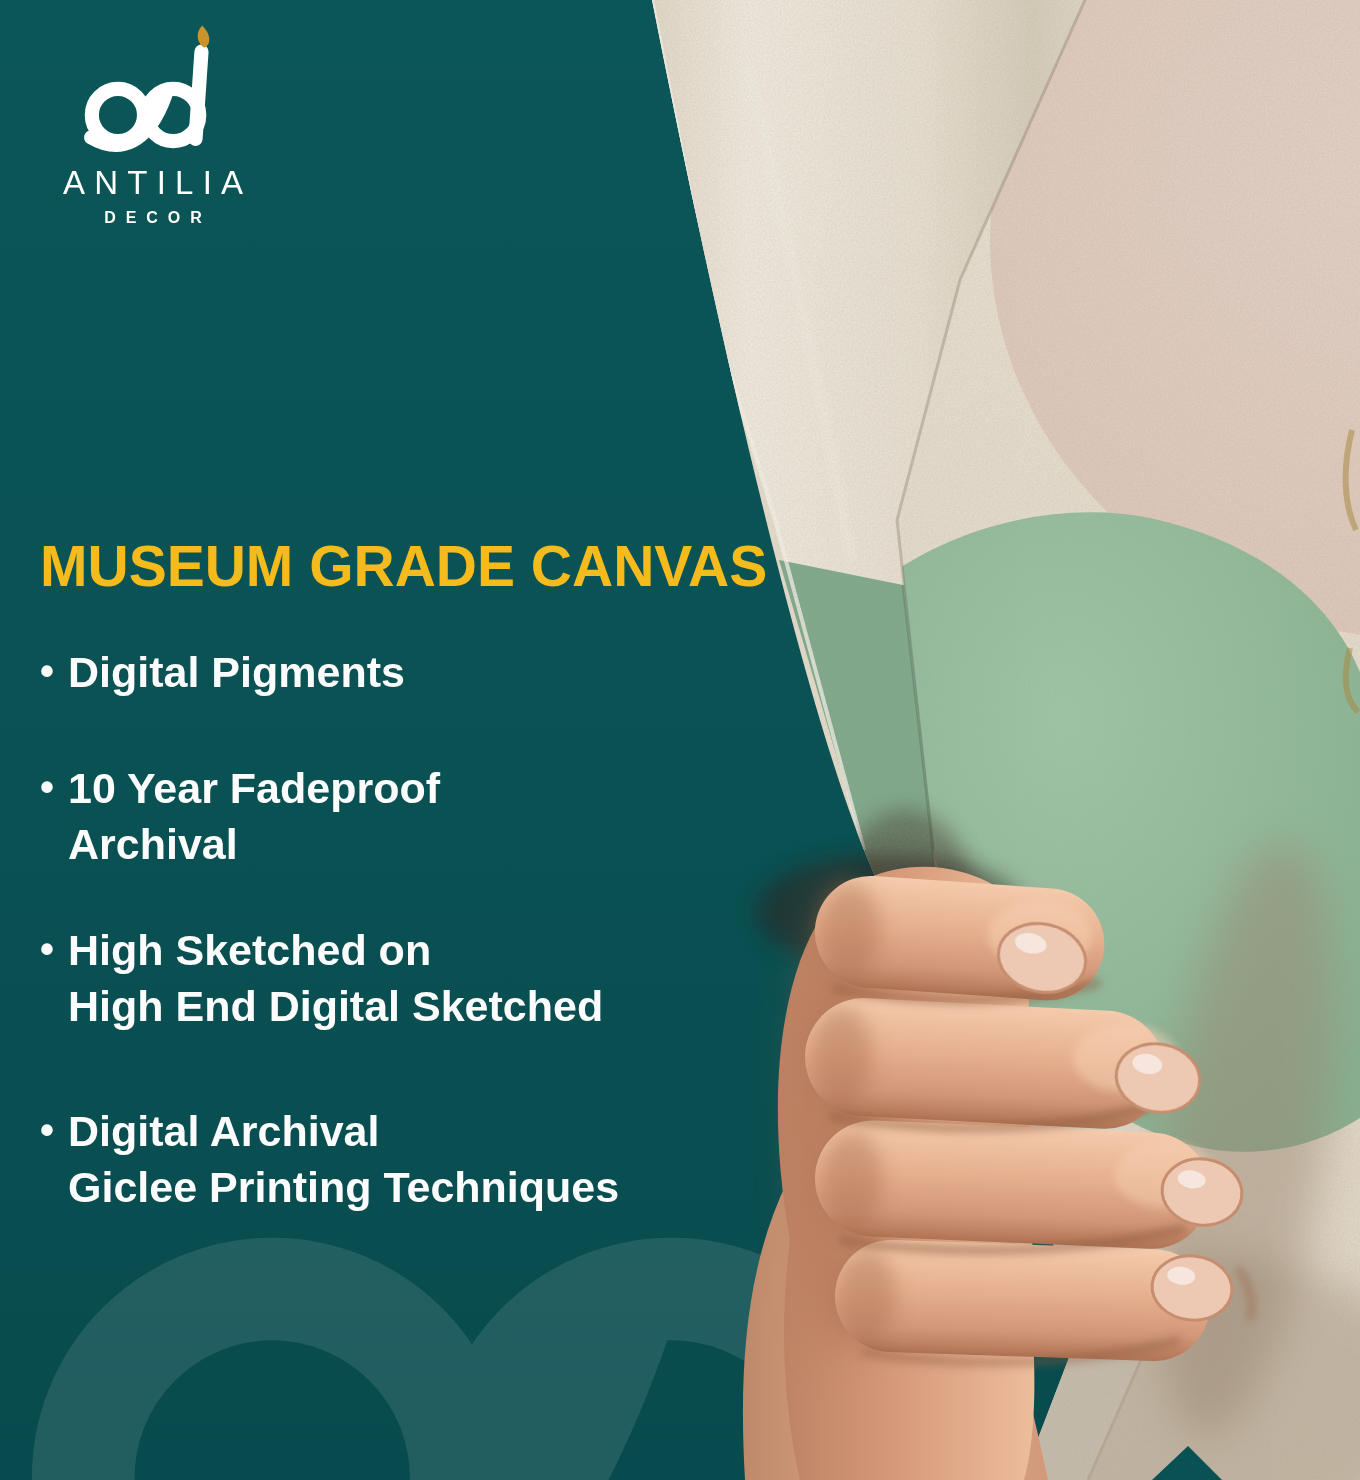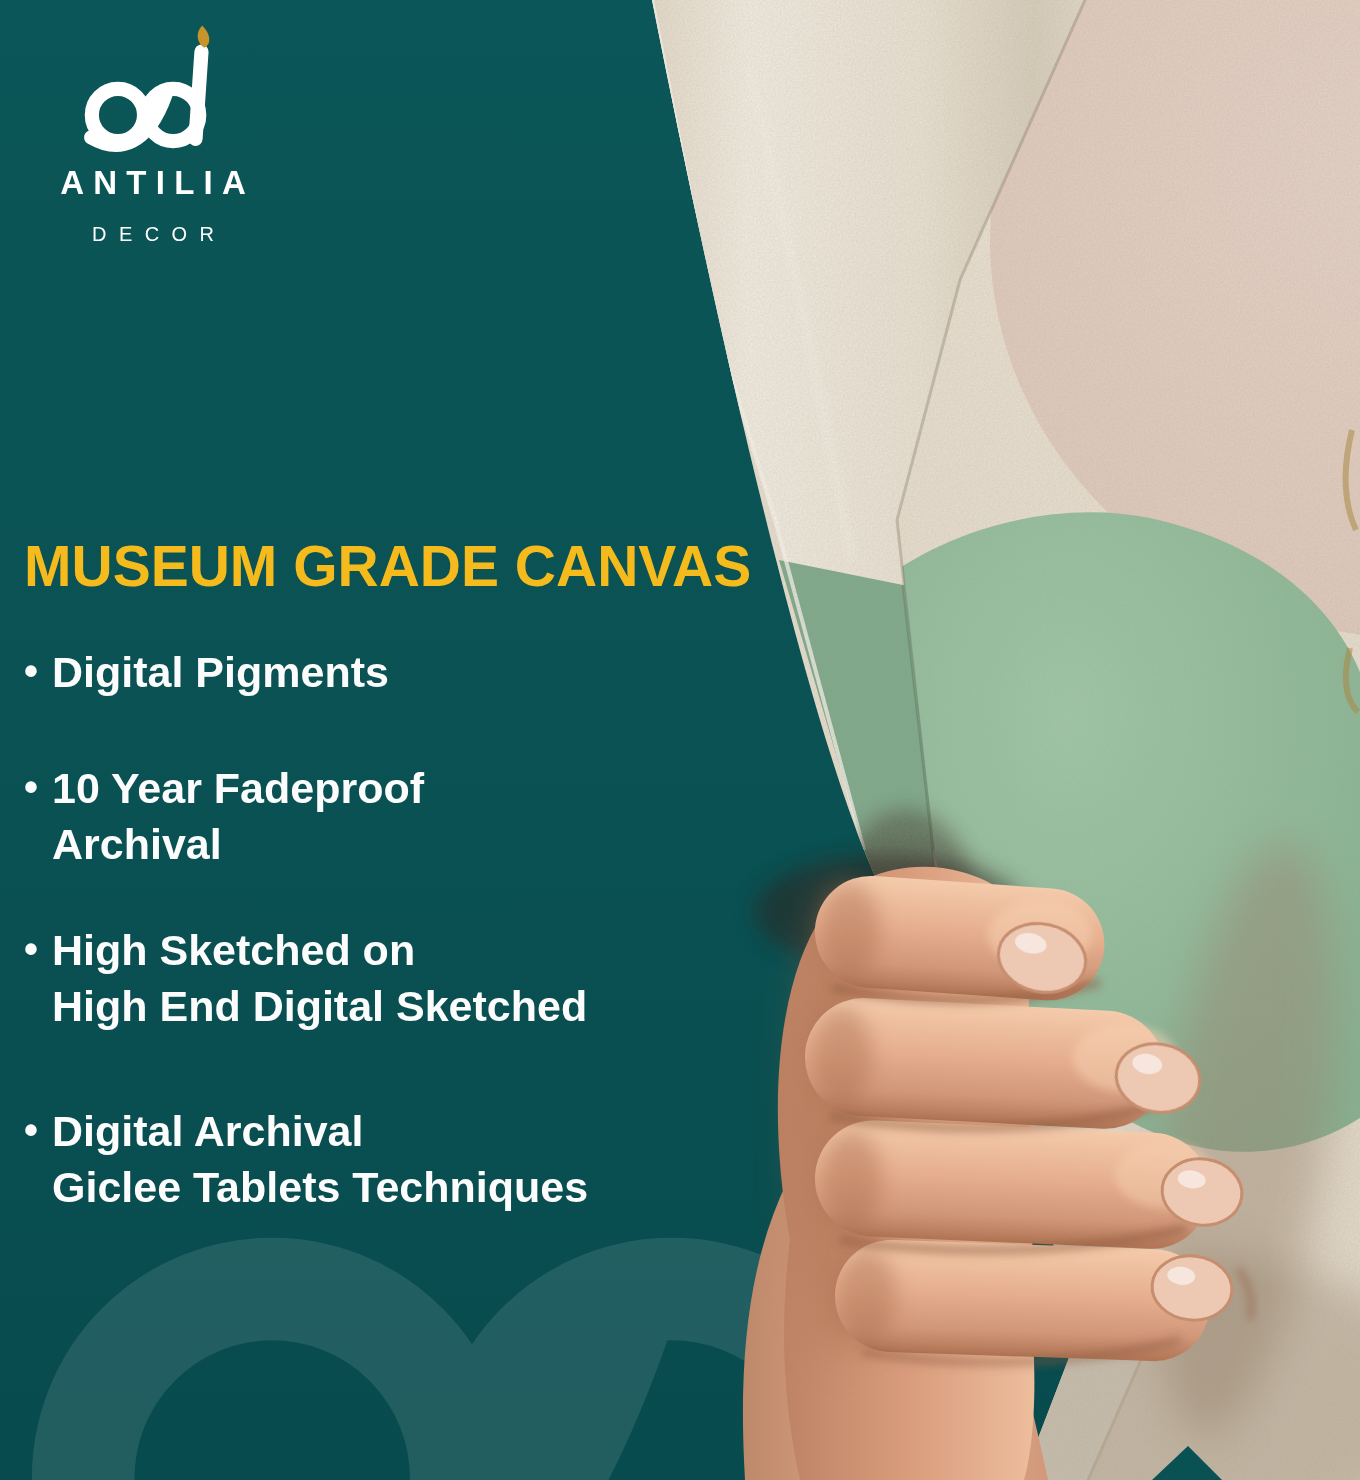--- a/index.html
+++ b/index.html
@@ -5,24 +5,24 @@
   html,body{margin:0;padding:0;background:#06393b;}
   .stage{
     position:relative;width:1360px;height:1480px;overflow:hidden;
     font-family:"Liberation Sans","DejaVu Sans",sans-serif;
     background:#0A5153;
   }
   svg.scene{position:absolute;left:0;top:0;display:block;}
   
   .brand{position:absolute;left:48px;top:24px;width:210px;text-align:center;color:#fff;}
   .brand-mark{width:176px;height:138px;display:block;margin:0 auto;}
-  .brand-name{font-size:33px;font-weight:700;letter-spacing:0.28em;margin-top:2px;margin-right:-0.28em;}
-  .brand-tagline{font-size:20px;font-weight:400;letter-spacing:0.62em;margin-top:21px;margin-right:-0.62em;}
+  .brand-name{font-size:33px;font-weight:400;letter-spacing:0.28em;margin-top:2px;margin-right:-0.28em;}
+  .brand-tagline{font-size:16px;font-weight:700;letter-spacing:0.62em;margin-top:7px;margin-right:-0.62em;}
   
-  .copy{position:absolute;left:24px;top:538px;width:730px;color:#FCFCFC;}
+  .copy{position:absolute;left:40px;top:538px;width:730px;color:#FCFCFC;}
   .headline{
     font-size:57px;line-height:1.0;font-weight:700;letter-spacing:0px;
     color:#F5BA1B;white-space:nowrap;margin:0 0 50px 0;
   }
   .feature{display:flex;align-items:flex-start;font-size:43px;font-weight:700;line-height:1.3;}
   .feature .dot{flex:none;width:28px;font-size:40px;}
   .feature .lines{flex:1;}
   .f1{margin-bottom:60px;}
   .f2{margin-bottom:50px;}
   .f3{margin-bottom:70px;}
@@ -238,18 +238,18 @@
       <span class="lines">
         <span style="display:block">High Sketched on</span>
         <span style="display:block">High End Digital Sketched</span>
       </span>
     </div>
 
     <div class="feature f4">
       <span class="dot">•</span>
       <span class="lines">
         <span style="display:block">Digital Archival</span>
-        <span style="display:block">Giclee Tablets Techniques</span>
+        <span style="display:block">Giclee Printing Techniques</span>
       </span>
     </div>
   </main>
 
 </div>
 
 </body></html>

